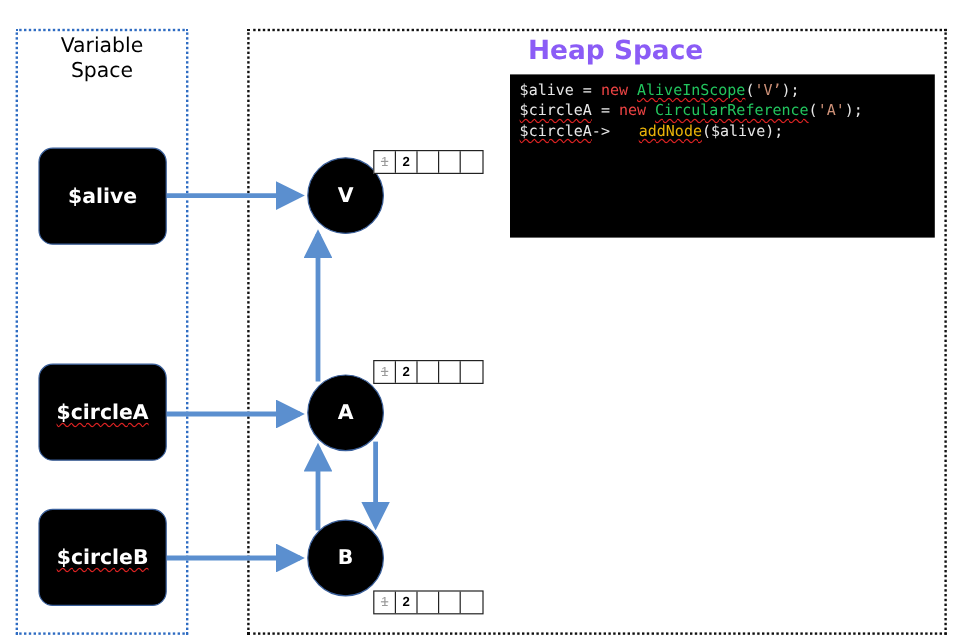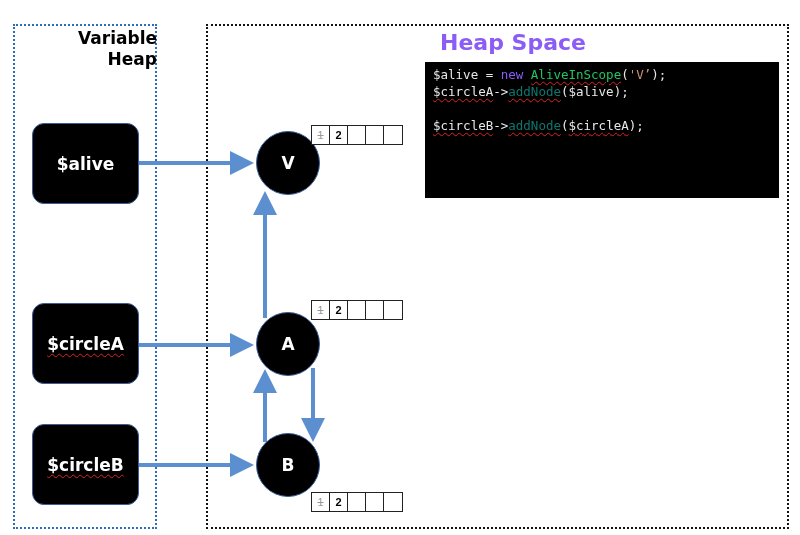--- a/index.html
+++ b/index.html
@@ -2,57 +2,57 @@
 <html><head>
   <meta charset="utf-8">
   <style>
     html, body { margin: 0; padding: 0; background: #ffffff; }
     body { width: 800px; height: 535px; position: relative; overflow: hidden;
            font-family: "DejaVu Sans", "Liberation Sans", sans-serif; }
     .scope-box { position: absolute; left: 13px; top: 24px; width: 144px; height: 505px;
                  border: 2px dotted #2e6cc2; box-sizing: border-box; }
     .heap-box  { position: absolute; left: 206px; top: 24px; width: 583px; height: 505px;
                  border: 2px dotted #111; box-sizing: border-box; }
-    .scope-title { position: absolute; left: 13px; top: 28px; width: 144px; text-align: right;
-                   font-weight: bold; font-size: 17px; line-height: 21px; color: #000; }
+    .scope-title { position: absolute; left: 13px; top: 28px; width: 144px; text-align: center;
+                   font-weight: normal; font-size: 17px; line-height: 21px; color: #000; }
     .heap-title { position: absolute; left: 440px; top: 30px; font-weight: bold; font-size: 22px; color: #8b5cf6; }
     .var-box { position: absolute; left: 32px; width: 107px; height: 81px; background: #000;
                border-radius: 12px; border: 1px solid #3a5f9a; box-sizing: border-box;
                display: flex; align-items: center; justify-content: center;
                color: #fff; font-weight: bold; font-size: 17px; }
     .squiggle { text-decoration: underline wavy #d22; text-decoration-thickness: 1px; text-underline-offset: 3px; }
     .node { position: absolute; width: 64px; height: 64px; border-radius: 50%; background: #000;
             color: #fff; font-weight: bold; font-size: 17px; display: flex; align-items: center; justify-content: center;
             border: 1px solid #3a5f9a; box-sizing: border-box; }
     .refcount { position: absolute; display: flex; border: 1px solid #222; height: 18px; background: #fff; }
     .refcount .cell { width: 18px; height: 18px; border-right: 1px solid #222; box-sizing: border-box;
                       font-size: 11px; font-weight: bold; display: flex; align-items: center; justify-content: center;
                       font-family: "Liberation Sans", sans-serif; }
     .refcount .cell:last-child { border-right: none; }
     .refcount .old { color: #999; text-decoration: line-through; font-weight: normal; }
     .code { position: absolute; left: 425px; top: 62px; width: 354px; height: 136px; background: #000;
             box-sizing: border-box; padding: 4px 8px;
             font-family: "DejaVu Sans Mono", "Liberation Mono", monospace; font-size: 12.5px; line-height: 17px; color: #e8e8e8; }
     .code .line { white-space: pre; height: 17px; }
-    .kw { color: #8b5cf6; }
+    .kw { color: #ef4444; }
     .cls { color: #22c55e; }
     .str { color: #ce9178; }
-    .fn { color: #0f766e; }
+    .fn { color: #eab308; margin-left: 24px; }
     .wv { text-decoration: underline wavy #d22; text-decoration-thickness: 1px; text-underline-offset: 2px; }
     svg.arrows { position: absolute; left: 0; top: 0; }
   </style>
 </head>
 <body>
 
 <div class="scope-box"></div>
 <div class="heap-box"></div>
 
 <div class="scope-title">
   <div>Variable</div>
-  <div>Heap</div>
+  <div>Space</div>
 </div>
 <div class="heap-title">Heap Space</div>
 
 <svg class="arrows" width="800" height="535">
   <defs>
     <marker id="ah" markerWidth="6" markerHeight="6" refX="5" refY="3" orient="auto" markerUnits="strokeWidth">
       <path d="M0,0 L6,3 L0,6 z" fill="#5b8fcf"></path>
     </marker>
   </defs>
   <line x1="139" y1="163" x2="250" y2="163" stroke="#5b8fcf" stroke-width="4" marker-end="url(#ah)"></line>
@@ -100,16 +100,16 @@
 <div class="refcount" style="left:311px; top:492px">
   <div class="cell old">1</div>
   <div class="cell">2</div>
   <div class="cell"></div>
   <div class="cell"></div>
   <div class="cell"></div>
 </div>
 
 <div class="code" id="code-panel">
     <div class="line"><span>$alive</span><span> = </span><span class="kw">new</span><span> </span><span class="cls wv">AliveInScope</span><span>(</span><span class="str">'V’</span><span>);</span></div>
+    <div class="line"><span class="wv">$circleA</span><span> = </span><span class="kw">new</span><span> </span><span class="cls wv">CircularReference</span><span>(</span><span class="str">'A'</span><span>);</span></div>
     <div class="line"><span class="wv">$circleA</span><span>-&gt;</span><span class="fn wv">addNode</span><span>($alive);</span></div>
     <div class="line"></div>
-    <div class="line"><span class="wv">$circleB</span><span>-&gt;</span><span class="fn wv">addNode</span><span>(</span><span class="wv">$circleA</span><span>);</span></div>
   </div>
 
 </body></html>

